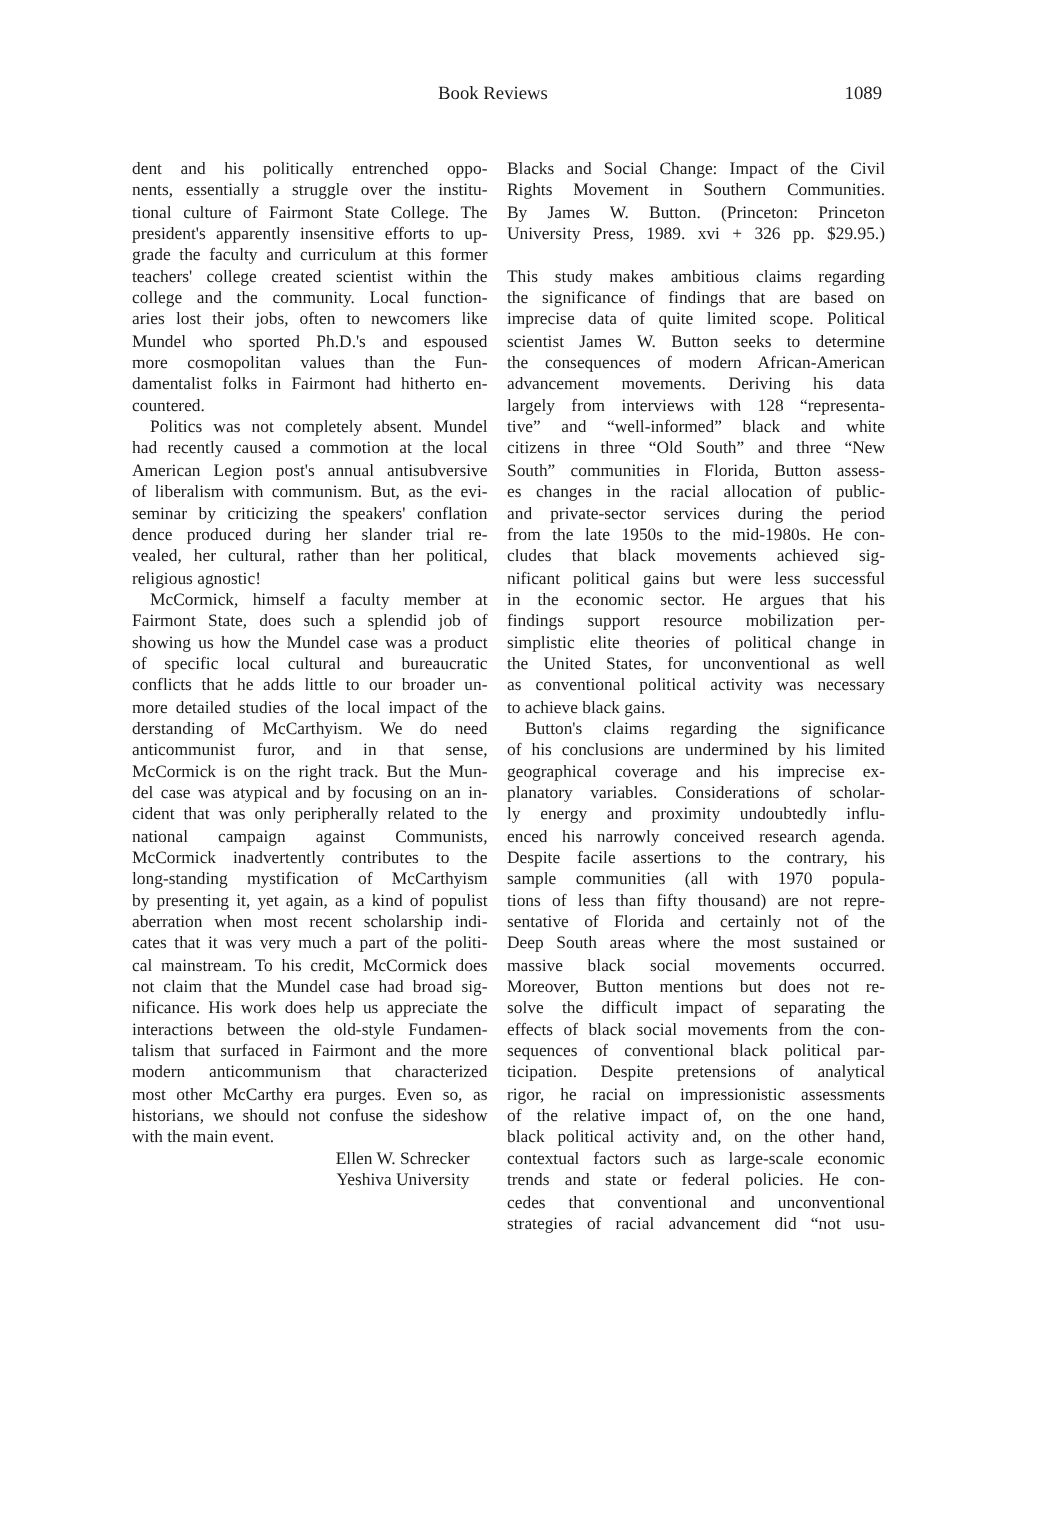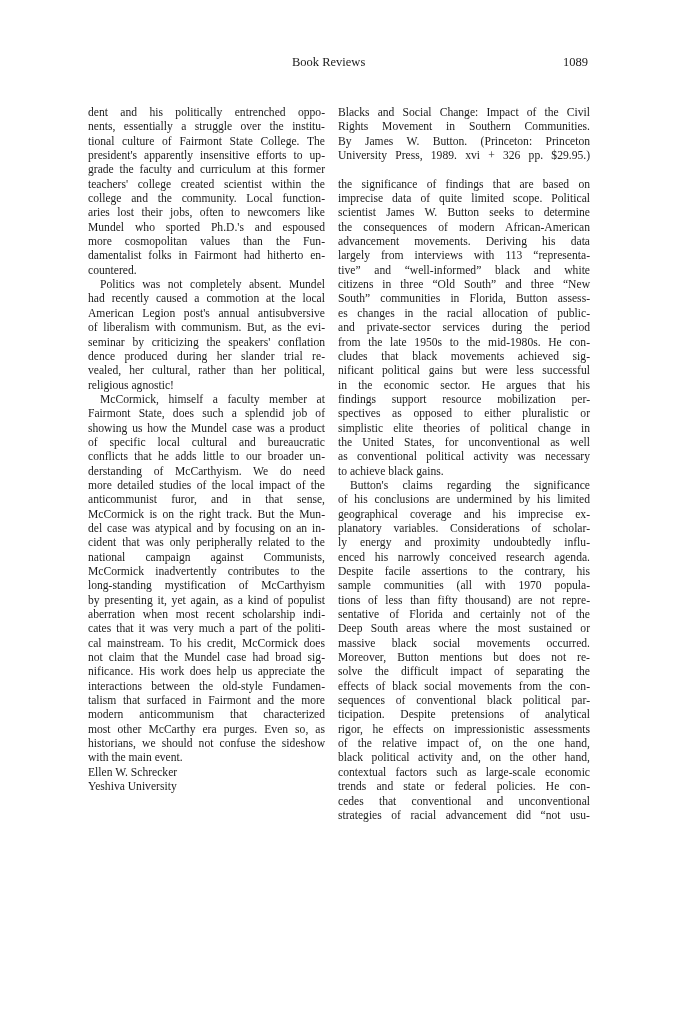--- a/index.html
+++ b/index.html
@@ -8,21 +8,21 @@
     .running-head { position: absolute; top: 55px; left: 0; width: 622px; height: 18px; font-size: 12.5px; }
     .running-head .title { position: absolute; left: 292px; top: 0; }
     .running-head .pageno { position: absolute; left: 563px; top: 0; }
     .col { position: absolute; top: 106px; font-size: 11.6px; line-height: 14.35px; }
     .col-left { left: 88px; width: 237px; }
     .col-right { left: 338px; width: 252px; }
     .line { display: block; white-space: nowrap; text-align: justify; text-align-last: justify; height: 14.35px; }
     .line.last { text-align-last: left; }
     .line.indent { text-indent: 12px; }
     .it { }
-    .sig { display: block; text-align: left; padding-right: 12px; white-space: nowrap; height: 14.35px; }
+    .sig { display: block; text-align: right; padding-right: 12px; white-space: nowrap; height: 14.35px; }
     .gap { display: block; height: 14.35px; }
   </style>
 </head>
 <body>
 
 <div class="running-head">
   <span class="title">Book Reviews</span>
   <span class="pageno">1089</span>
 </div>
 
@@ -50,22 +50,22 @@
     <span class="line">dence produced during her slander trial re-</span>
     <span class="line">vealed, her cultural, rather than her political,</span>
     <span class="line last">religious agnostic!</span>
   </div>
   <div>
     <span class="line indent">McCormick, himself a faculty member at</span>
     <span class="line">Fairmont State, does such a splendid job of</span>
     <span class="line">showing us how the Mundel case was a product</span>
     <span class="line">of specific local cultural and bureaucratic</span>
     <span class="line">conflicts that he adds little to our broader un-</span>
+    <span class="line">more detailed studies of the local impact of the</span>
     <span class="line">derstanding of McCarthyism. We do need</span>
-    <span class="line">more detailed studies of the local impact of the</span>
     <span class="line">anticommunist furor, and in that sense,</span>
     <span class="line">McCormick is on the right track. But the Mun-</span>
     <span class="line">del case was atypical and by focusing on an in-</span>
     <span class="line">cident that was only peripherally related to the</span>
     <span class="line">national campaign against Communists,</span>
     <span class="line">McCormick inadvertently contributes to the</span>
     <span class="line">long-standing mystification of McCarthyism</span>
     <span class="line">by presenting it, yet again, as a kind of populist</span>
     <span class="line">aberration when most recent scholarship indi-</span>
     <span class="line">cates that it was very much a part of the politi-</span>
@@ -87,37 +87,37 @@
 
 <div class="col col-right">
   <div>
     <span class="line it">Blacks and Social Change: Impact of the Civil</span>
     <span class="line it">Rights Movement in Southern Communities.</span>
     <span class="line">By James W. Button. (Princeton: Princeton</span>
     <span class="line">University Press, 1989. xvi + 326 pp. $29.95.)</span>
   </div>
   <span class="gap"></span>
   <div>
+    <span class="line">This study makes ambitious claims regarding</span>
     <span class="line">the significance of findings that are based on</span>
     <span class="line">imprecise data of quite limited scope. Political</span>
     <span class="line">scientist James W. Button seeks to determine</span>
     <span class="line">the consequences of modern African-American</span>
     <span class="line">advancement movements. Deriving his data</span>
-    <span class="line">largely from interviews with 113 “representa-</span>
+    <span class="line">largely from interviews with 128 “representa-</span>
     <span class="line">tive” and “well-informed” black and white</span>
     <span class="line">citizens in three “Old South” and three “New</span>
     <span class="line">South” communities in Florida, Button assess-</span>
     <span class="line">es changes in the racial allocation of public-</span>
     <span class="line">and private-sector services during the period</span>
     <span class="line">from the late 1950s to the mid-1980s. He con-</span>
     <span class="line">cludes that black movements achieved sig-</span>
     <span class="line">nificant political gains but were less successful</span>
     <span class="line">in the economic sector. He argues that his</span>
     <span class="line">findings support resource mobilization per-</span>
-    <span class="line">spectives as opposed to either pluralistic or</span>
     <span class="line">simplistic elite theories of political change in</span>
     <span class="line">the United States, for unconventional as well</span>
     <span class="line">as conventional political activity was necessary</span>
     <span class="line last">to achieve black gains.</span>
   </div>
   <div>
     <span class="line indent">Button's claims regarding the significance</span>
     <span class="line">of his conclusions are undermined by his limited</span>
     <span class="line">geographical coverage and his imprecise ex-</span>
     <span class="line">planatory variables. Considerations of scholar-</span>
@@ -127,21 +127,21 @@
     <span class="line">sample communities (all with 1970 popula-</span>
     <span class="line">tions of less than fifty thousand) are not repre-</span>
     <span class="line">sentative of Florida and certainly not of the</span>
     <span class="line">Deep South areas where the most sustained or</span>
     <span class="line">massive black social movements occurred.</span>
     <span class="line">Moreover, Button mentions but does not re-</span>
     <span class="line">solve the difficult impact of separating the</span>
     <span class="line">effects of black social movements from the con-</span>
     <span class="line">sequences of conventional black political par-</span>
     <span class="line">ticipation. Despite pretensions of analytical</span>
-    <span class="line">rigor, he effects on impressionistic assessments</span>
+    <span class="line">rigor, he racial on impressionistic assessments</span>
     <span class="line">of the relative impact of, on the one hand,</span>
     <span class="line">black political activity and, on the other hand,</span>
     <span class="line">contextual factors such as large-scale economic</span>
     <span class="line">trends and state or federal policies. He con-</span>
     <span class="line">cedes that conventional and unconventional</span>
     <span class="line">strategies of racial advancement did “not usu-</span>
   </div>
 </div>
 
 </body></html>

